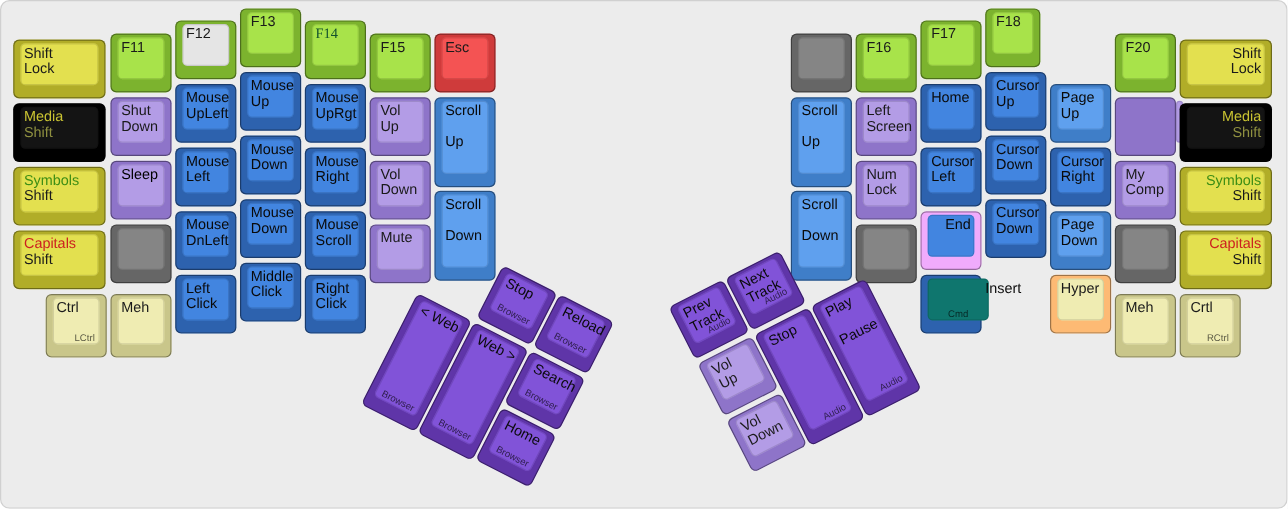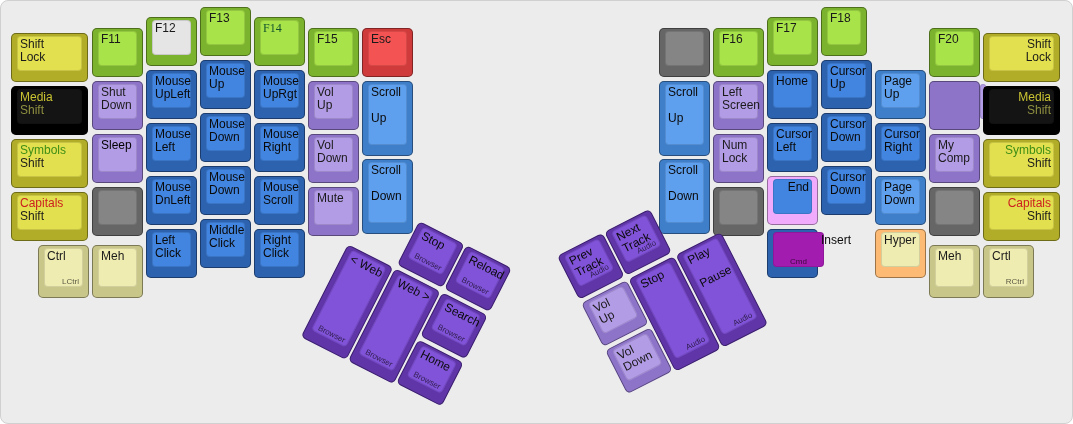--- a/index.html
+++ b/index.html
@@ -279,21 +279,21 @@
           <div class="line">Cursor</div>
           <div class="line">Left</div>
         </div>
       </div>
       <div class="key" style="left: 766px; top: 175px; width: 51px; height: 49px; background: #f0abfc; text-align: right;">
         <div class="cap" style="background: rgb(66, 133, 224); color: rgb(10, 10, 10);">
           <div class="line">End</div>
         </div>
       </div>
       <div class="key" style="left: 766px; top: 228px; width: 51px; height: 49px; background: rgb(45, 98, 174);">
-        <div class="cap" style="background: #a21caf; color: rgb(10, 10, 10); padding-left: 48px;">
+        <div class="cap" style="background: #0f766e; color: rgb(10, 10, 10); padding-left: 48px;">
           <div class="line">Insert</div>
           <div class="sub center">Cmd</div>
         </div>
       </div>
       <div class="key" style="left: 820px; top: 6px; width: 46px; height: 49px; background: rgb(124, 179, 46);">
         <div class="cap" style="background: rgb(168, 227, 74); color: rgb(26, 26, 26);">
           <div class="line">F18</div>
         </div>
       </div>
       <div class="key" style="left: 820px; top: 59px; width: 51px; height: 49px; background: rgb(45, 98, 174);">

